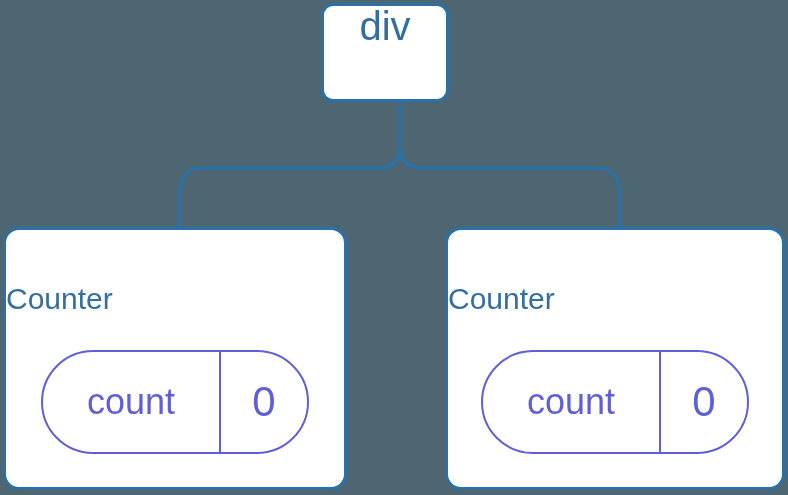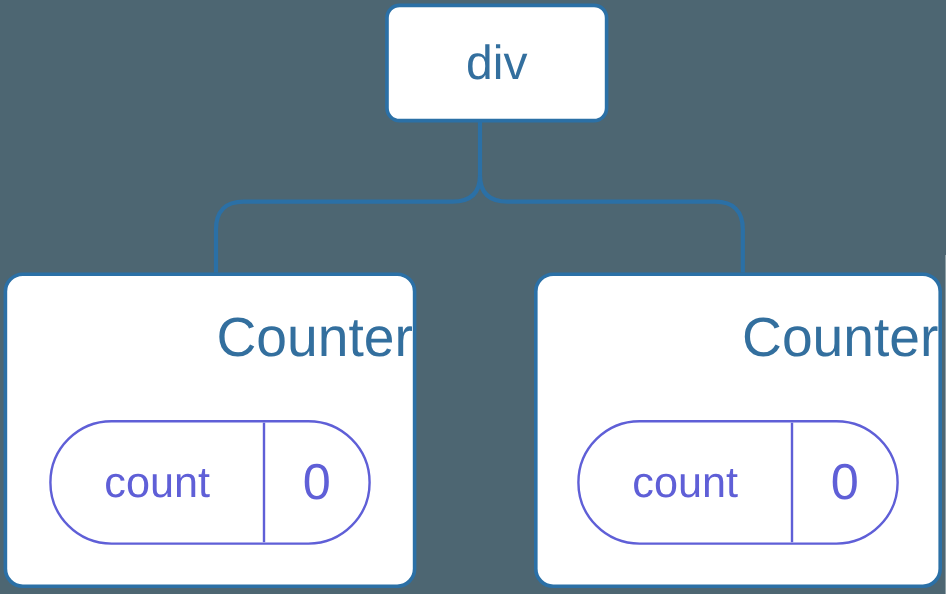--- a/index.html
+++ b/index.html
@@ -22,53 +22,52 @@
   }
   .connector-svg path {
     fill: none;
     stroke: var(--nodeBorder, #2B70A6);
     stroke-width: 3.5;
   }
   .node-box {
     position: absolute;
     left: 321px;
     top: 3px;
-    width: 186px;
+    width: 128px;
     height: 99px;
     box-sizing: border-box;
     background: var(--cardBg, #FFFFFF);
     border: 3px solid var(--nodeBorder, #2B70A6);
     border-radius: 12px;
     display: flex;
-    align-items: center;
     justify-content: center;
   }
   .node-label {
     font-size: 40px;
     line-height: 1;
     color: var(--nodeText, #336F9E);
   }
   .card {
     position: absolute;
     top: 227px;
     height: 263px;
     box-sizing: border-box;
     background: var(--cardBg, #FFFFFF);
     border: 3px solid var(--nodeBorder, #2B70A6);
     border-radius: 16px;
   }
   .card-left  { left: 3px;   width: 344px; }
   .card-right { left: 445px; width: 340px; }
   .card-title {
     position: absolute;
-    top: 28px;
+    top: 54px;
     left: 0;
     width: 100%;
-    text-align: right;
-    font-size: 46px;
+    text-align: left;
+    font-size: 30px;
     line-height: 1;
     color: var(--nodeText, #336F9E);
   }
   .state-pill {
     position: absolute;
     top: 120px;
     left: 50%;
     transform: translateX(-50%);
     width: 268px;
     height: 104px;

